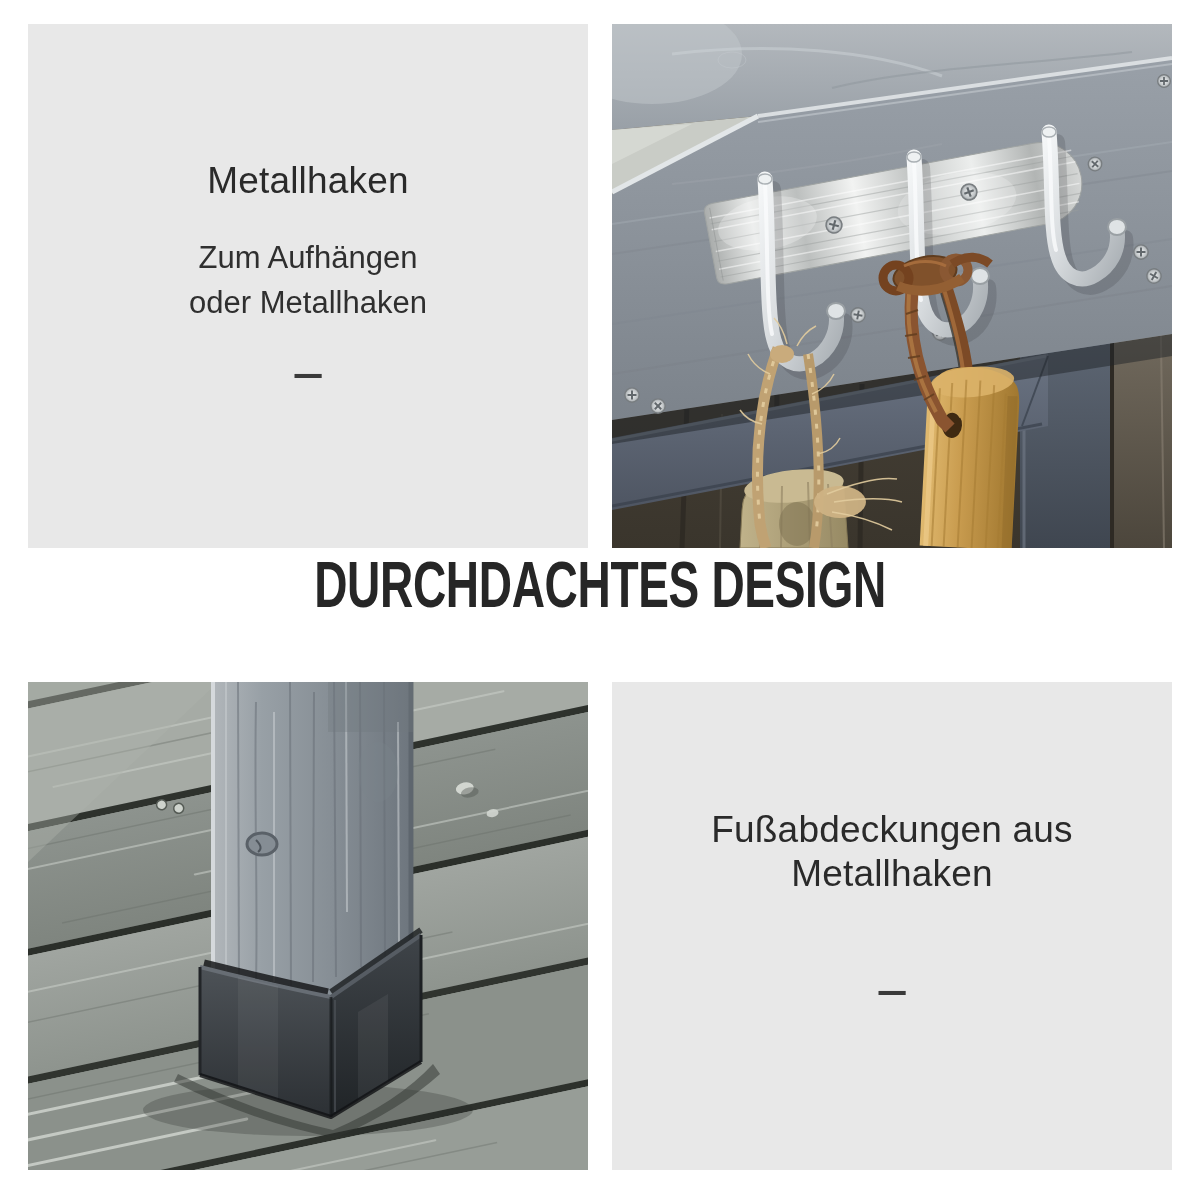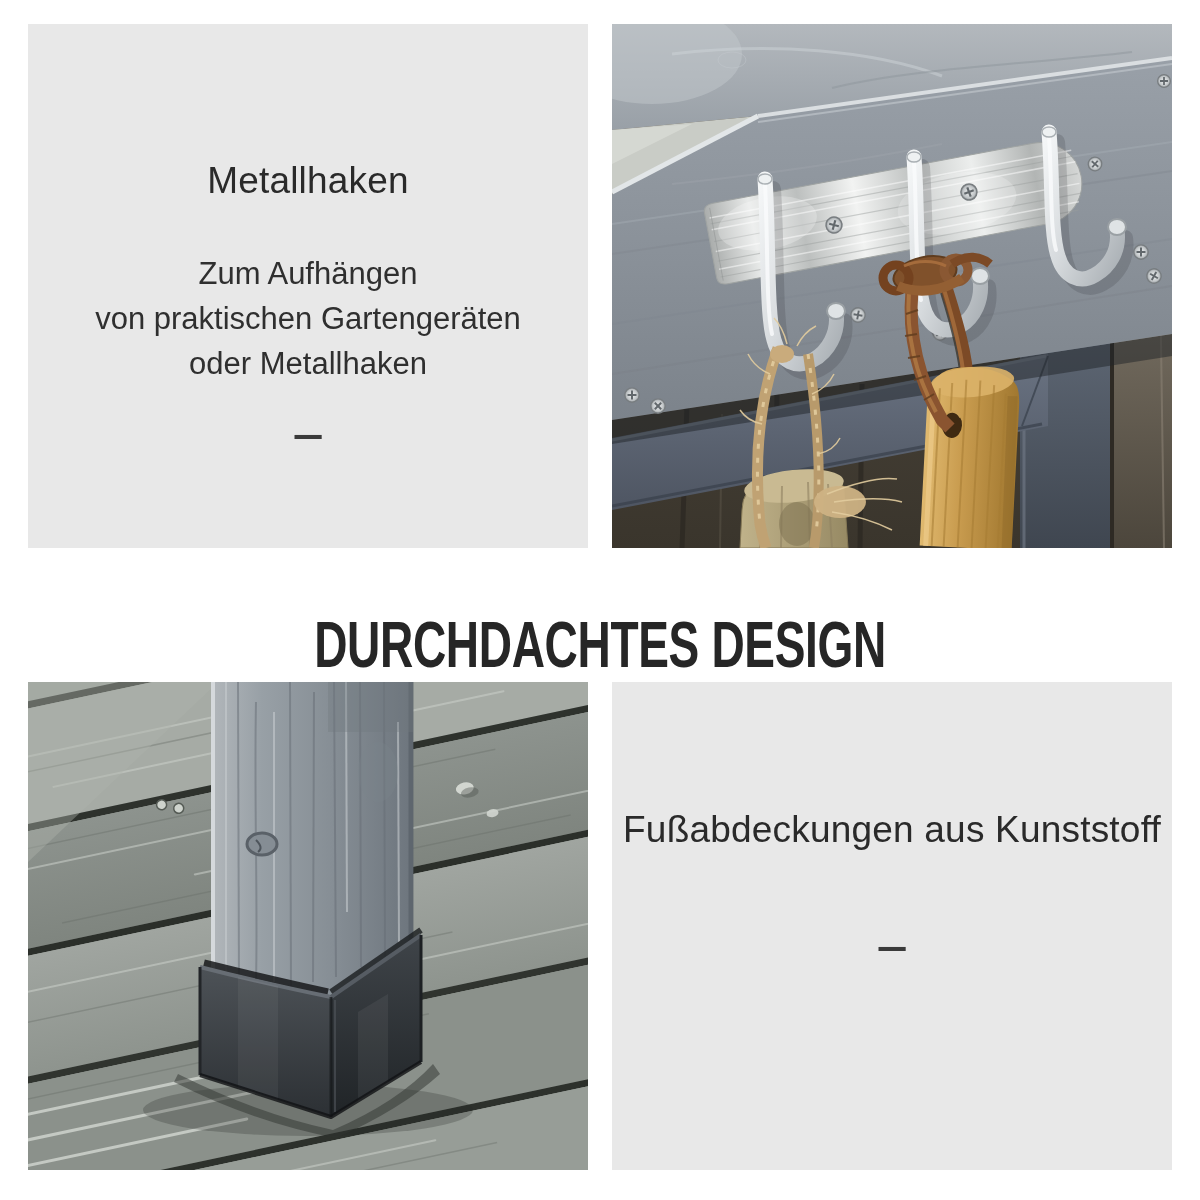--- a/index.html
+++ b/index.html
@@ -8,41 +8,40 @@
   .panel{position:absolute;}
   .text-panel{background:#e8e8e8;display:flex;flex-direction:column;align-items:center;
               text-align:center;color:#2f2f2f;}
   .top-left{left:28px;top:24px;width:560px;height:524px;padding-top:135px;box-sizing:border-box;}
   .bottom-right{left:612px;top:682px;width:560px;height:488px;padding-top:126px;box-sizing:border-box;}
   .top-right{left:612px;top:24px;width:560px;height:524px;}
   .bottom-left{left:28px;top:682px;width:560px;height:488px;}
   .photo-panel{margin:0;overflow:hidden;}
   .photo-panel svg{display:block;}
   .feature-title{margin:0;font-size:37px;font-weight:400;line-height:44px;color:#2a2a2a;letter-spacing:0.2px;}
-  .feature-lines{margin:48px 0 0 0;font-size:31px;line-height:45px;font-weight:400;}
+  .feature-lines{margin:32px 0 0 0;font-size:31px;line-height:45px;font-weight:400;}
   .feature-lines span{display:block;}
   .bottom-right .feature-lines{margin-top:36px;}
   .dash{display:inline-block;margin-top:28px;font-size:40px;font-weight:700;color:#3a3a3a;
         line-height:40px;transform:scaleX(0.68);}
   .bottom-right .dash{margin-top:74px;}
   .section-title{position:absolute;left:0;top:548px;width:1200px;height:134px;margin:0;
-                 display:flex;align-items:flex-end;justify-content:center;}
+                 display:flex;align-items:flex-start;justify-content:center;}
   .section-title span{display:inline-block;font-size:64px;font-weight:700;color:#262626;
                       letter-spacing:-0.5px;transform:scaleX(0.72);white-space:nowrap;}
 </style>
 </head>
 <body>
 
 <div class="canvas">
 
   <section class="panel text-panel top-left">
     <h2 class="feature-title">Metallhaken</h2>
     <p class="feature-lines">
       <span>Zum Aufhängen</span>
-      <span>von praktischen Gartengeräten</span>
       <span>oder Metallhaken</span>
     </p>
     <span class="dash">—</span>
   </section>
 
   <figure class="panel photo-panel top-right">
     <svg width="560" height="524" viewBox="0 0 560 524">
       <defs>
         <linearGradient id="gTopSurf" x1="0" y1="0" x2="0" y2="1">
           <stop offset="0" stop-color="#b3b8bd"></stop>
@@ -411,17 +410,17 @@
         <line x1="172" y1="285" x2="172" y2="393" stroke="#222528" stroke-width="3"></line>
         <line x1="393" y1="253" x2="393" y2="380" stroke="#1d2023" stroke-width="3"></line>
         <polygon points="210,295 250,304 250,420 210,408" fill="#ffffff" opacity="0.05"></polygon>
         <polygon points="330,330 360,312 360,400 330,420" fill="#ffffff" opacity="0.06"></polygon>
         <path d="M172,393 L303,435 L393,380" stroke="#101214" stroke-width="4" opacity="0.8" fill="none"></path>
       </g>
     </svg>
   </figure>
 
   <section class="panel text-panel bottom-right">
-    <h2 class="feature-title">Fußabdeckungen aus Kunststoff</h2>
+    <h2 class="feature-title">Fußabdeckungen aus Metallhaken</h2>
     <span class="dash">—</span>
   </section>
 
 </div>
 
 </body></html>

